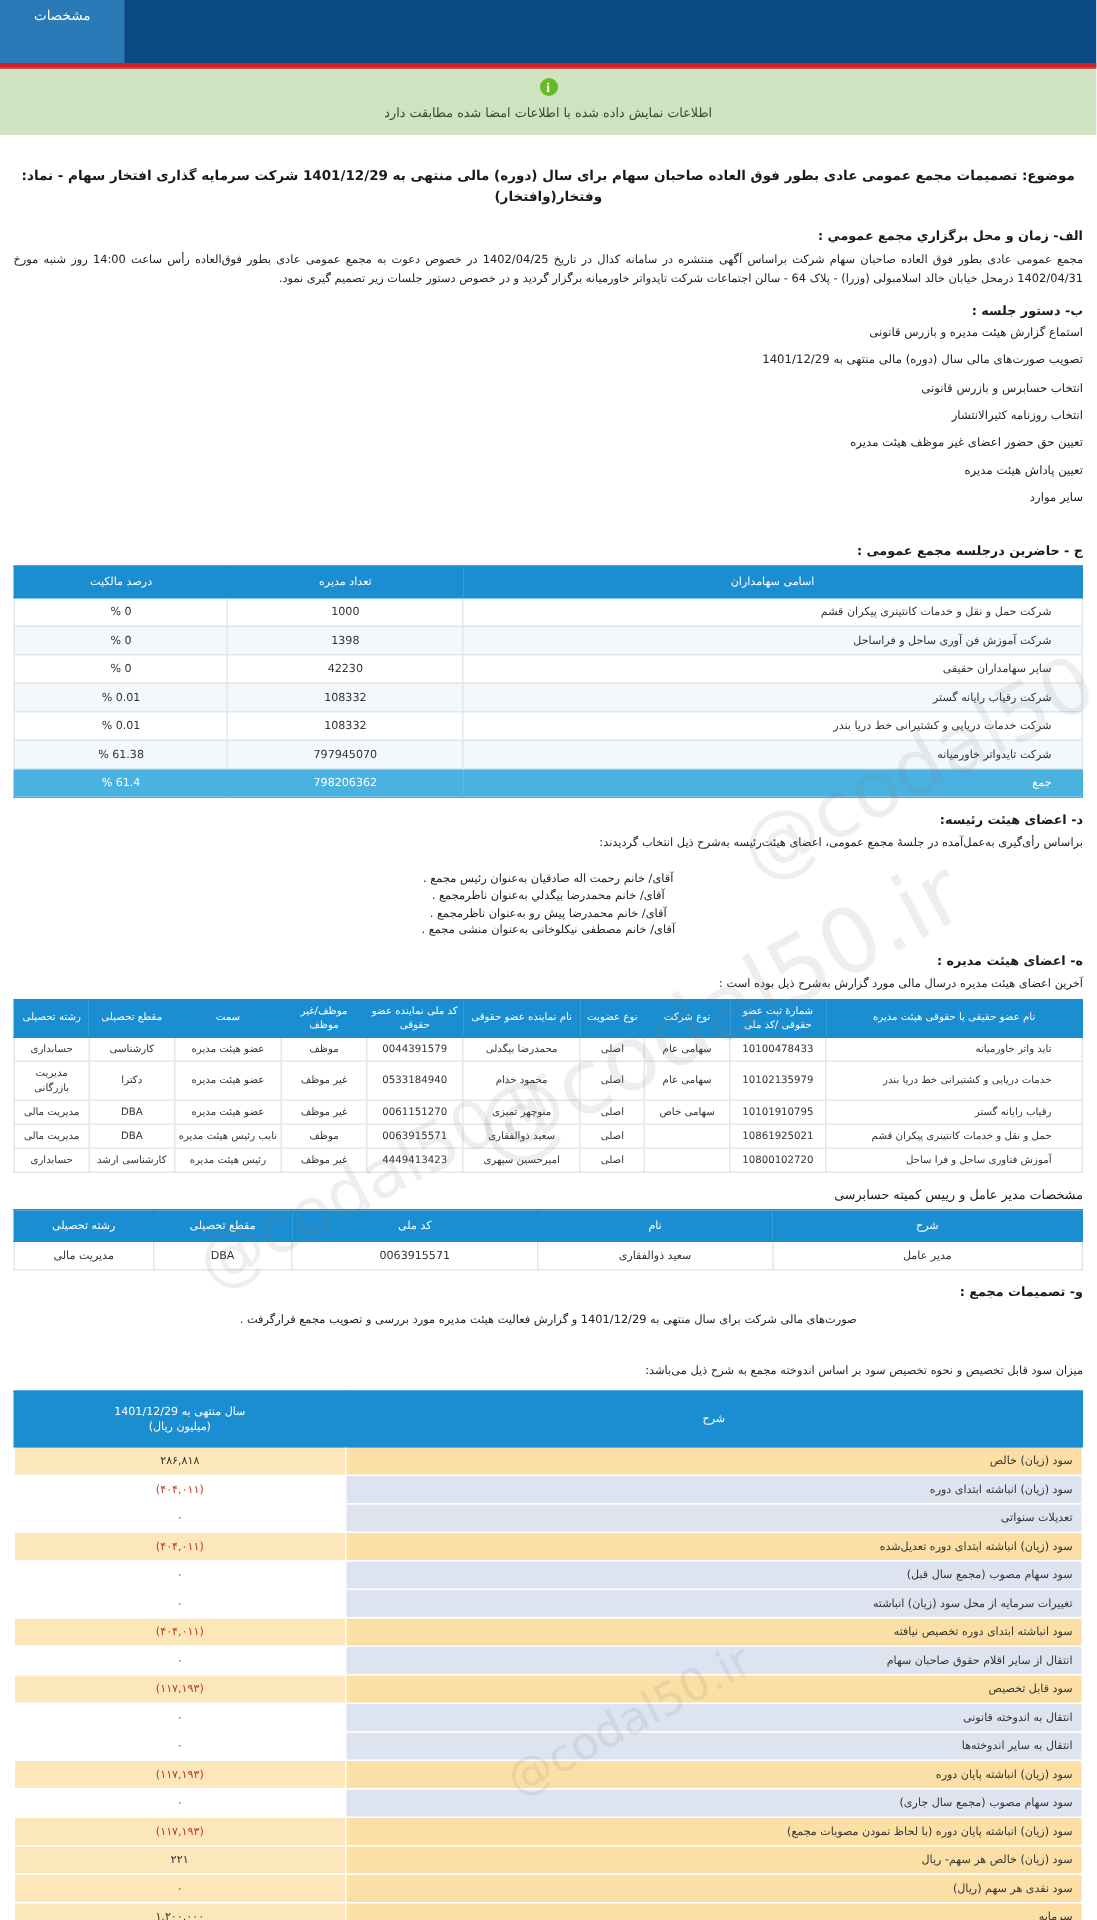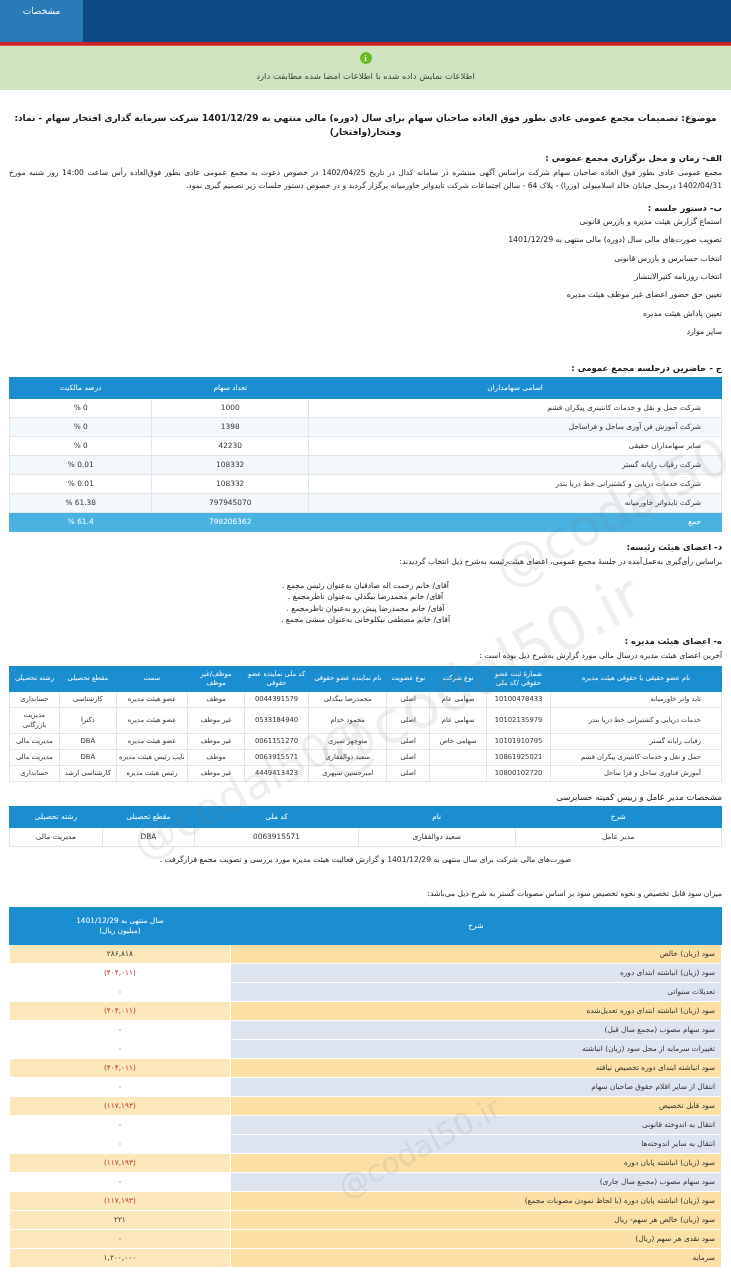--- a/index.html
+++ b/index.html
@@ -263,21 +263,21 @@
     <div class="agenda-line">سایر موارد</div>
   </div>
 
   <div class="spacer-sm"></div>
 
   <div class="sec-title">ج - حاضرین درجلسه مجمع عمومی :</div>
   <table class="grid">
     <thead>
       <tr>
         <th style="width:58%">اسامی سهامداران</th>
-        <th style="width:22%">تعداد سهام</th>
+        <th style="width:22%">تعداد مدیره</th>
         <th style="width:20%">درصد مالکیت</th>
       </tr>
     </thead>
     <tbody>
       <tr>
         <td class="name-cell">شرکت حمل و نقل و خدمات کانتینری پیکران قشم</td>
         <td>1000</td>
         <td>0 %</td>
       </tr>
       <tr class="alt">
@@ -420,23 +420,24 @@
       <tr>
         <td>مدیر عامل</td>
         <td>سعید ذوالفقاری</td>
         <td>0063915571</td>
         <td>DBA</td>
         <td>مدیریت مالی</td>
       </tr>
     </tbody>
   </table>
 
+  <div class="sec-title">و- تصمیمات مجمع :</div>
   <div class="note-line">صورت‌های مالی شرکت برای  سال منتهی به  1401/12/29 و گزارش فعالیت هیئت مدیره مورد بررسی و تصویب مجمع قرارگرفت .</div>
   <div class="spacer-sm"></div>
-  <div class="note-line right">میزان سود قابل تخصیص و نحوه تخصیص سود بر اساس مصوبات گستر به شرح ذیل می‌باشد:</div>
+  <div class="note-line right">میزان سود قابل تخصیص و نحوه تخصیص سود بر اساس اندوخته مجمع به شرح ذیل می‌باشد:</div>
 
   <table class="fin">
     <thead>
       <tr>
         <th class="desc-h">شرح</th>
         <th>
           <span>سال منتهی به 1401/12/29</span><br>
           <span>(میلیون ریال)</span>
         </th>
       </tr>

